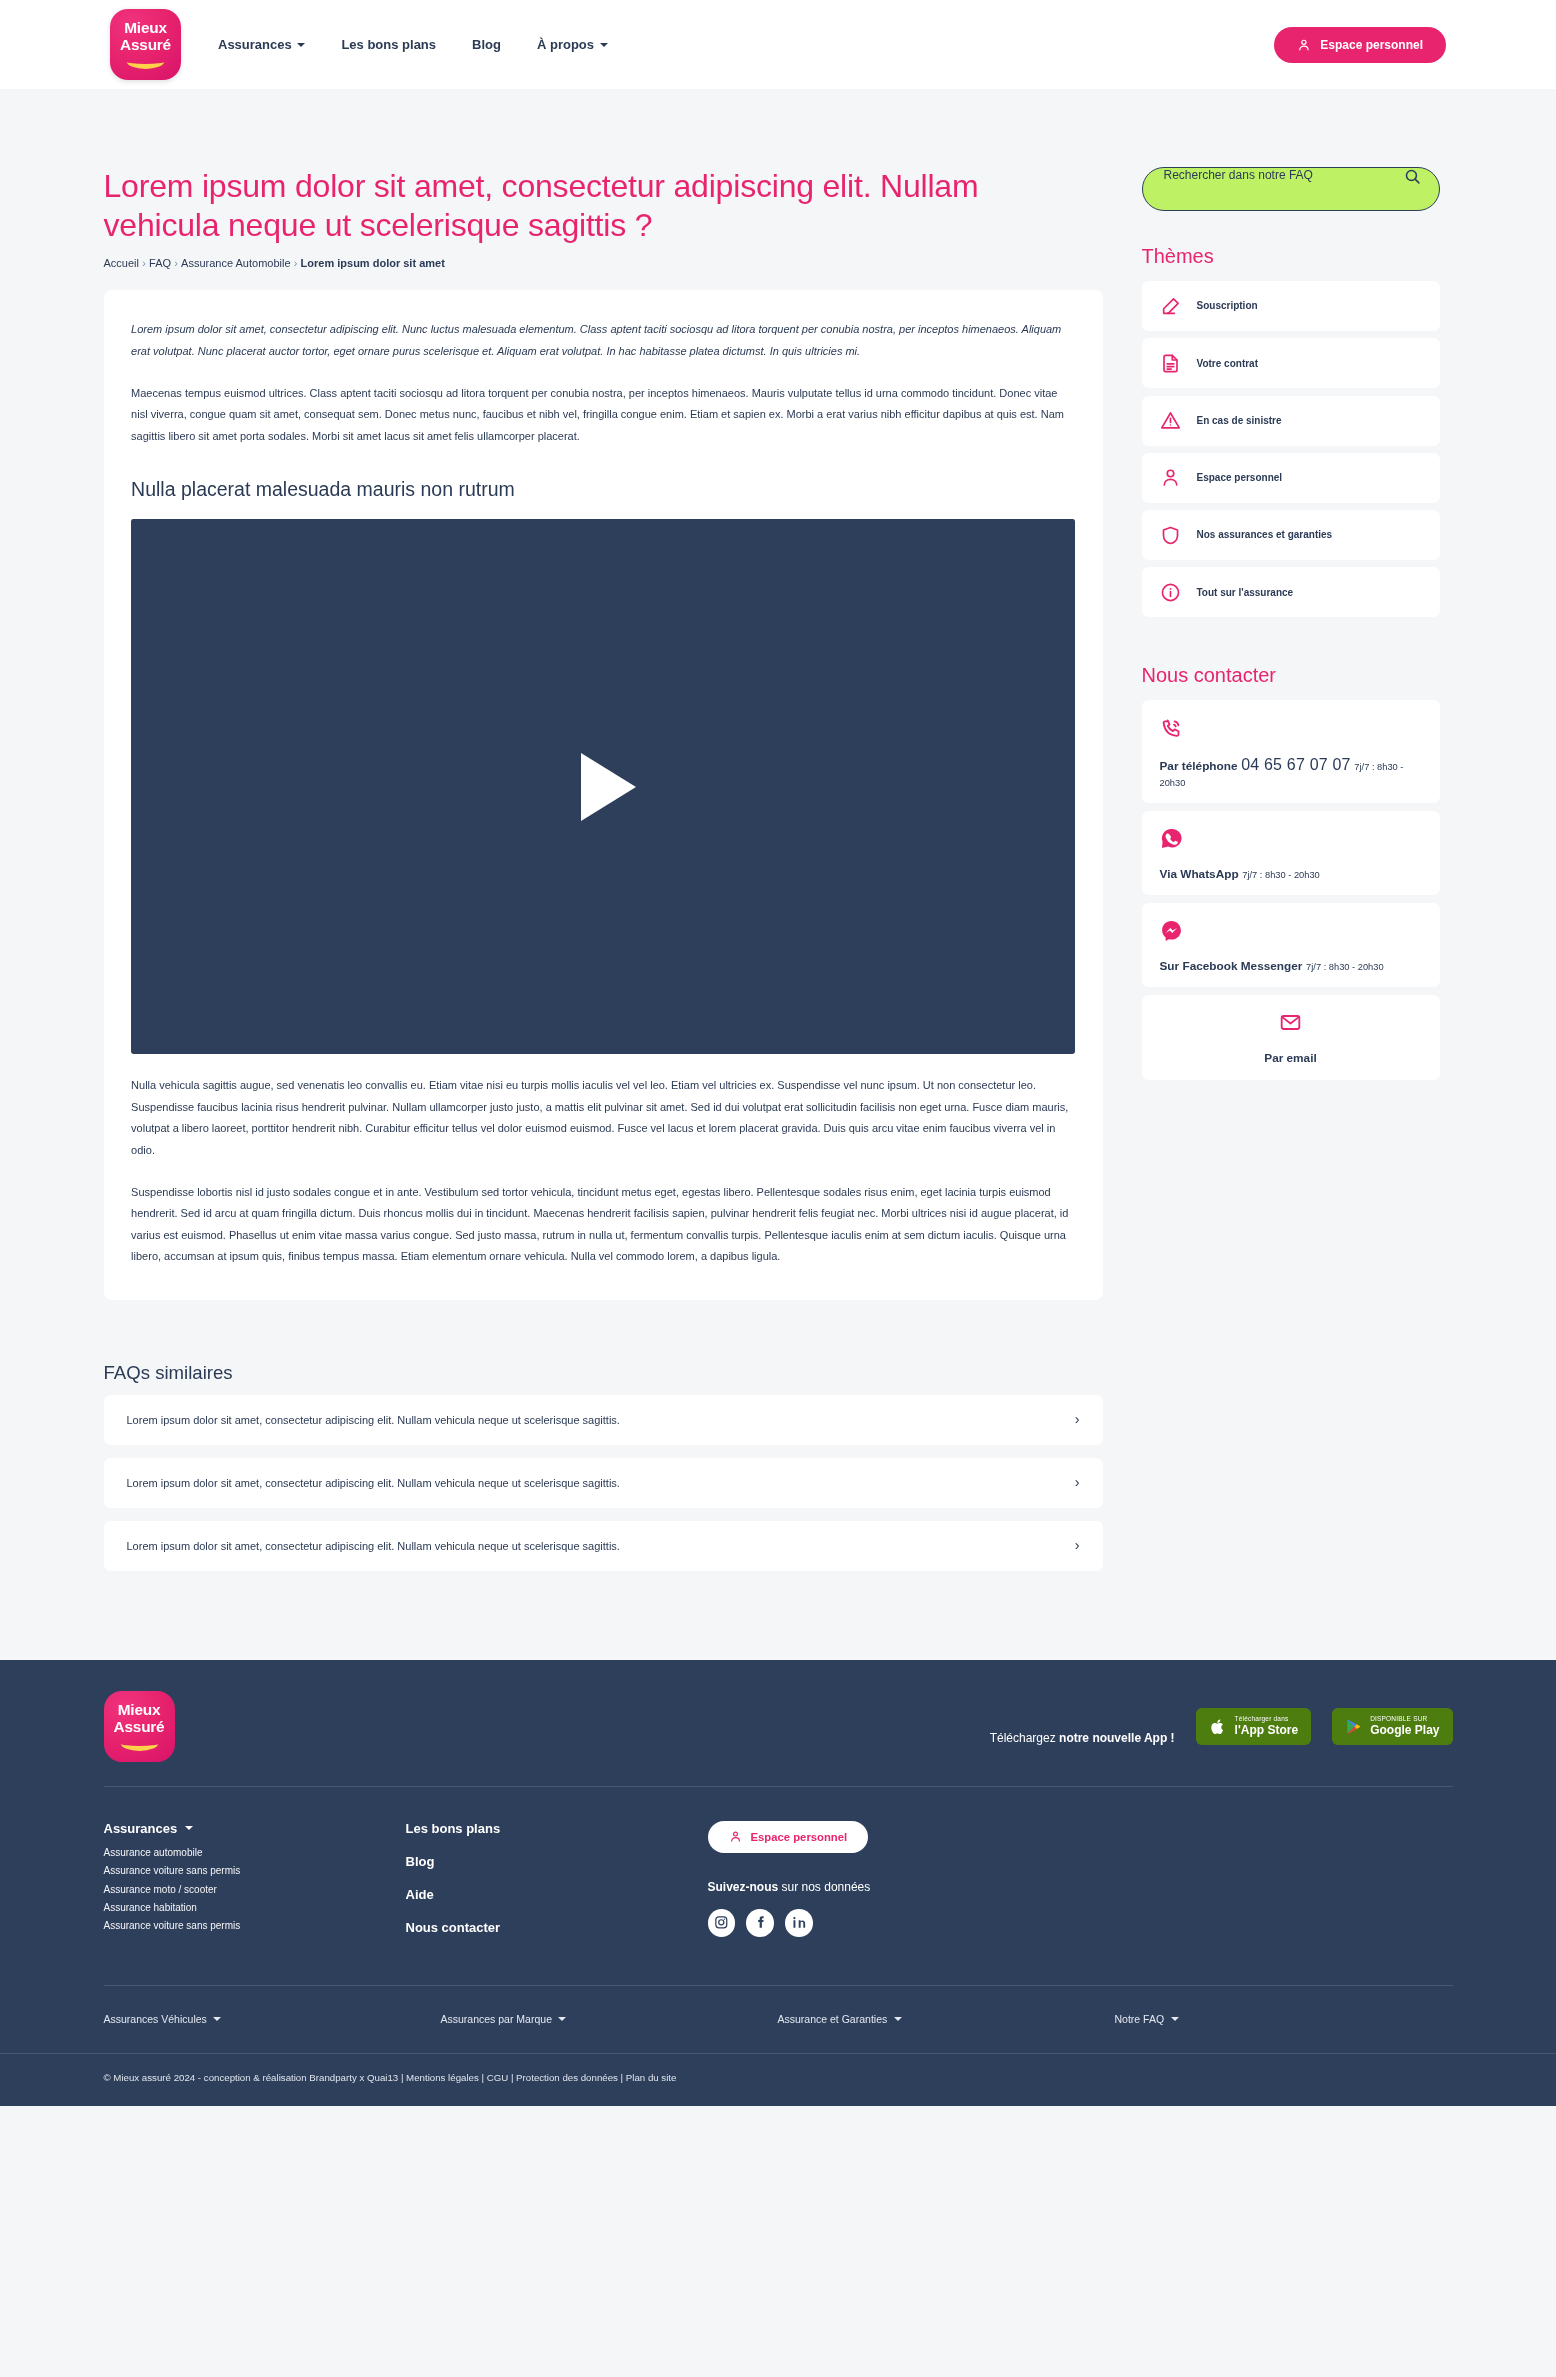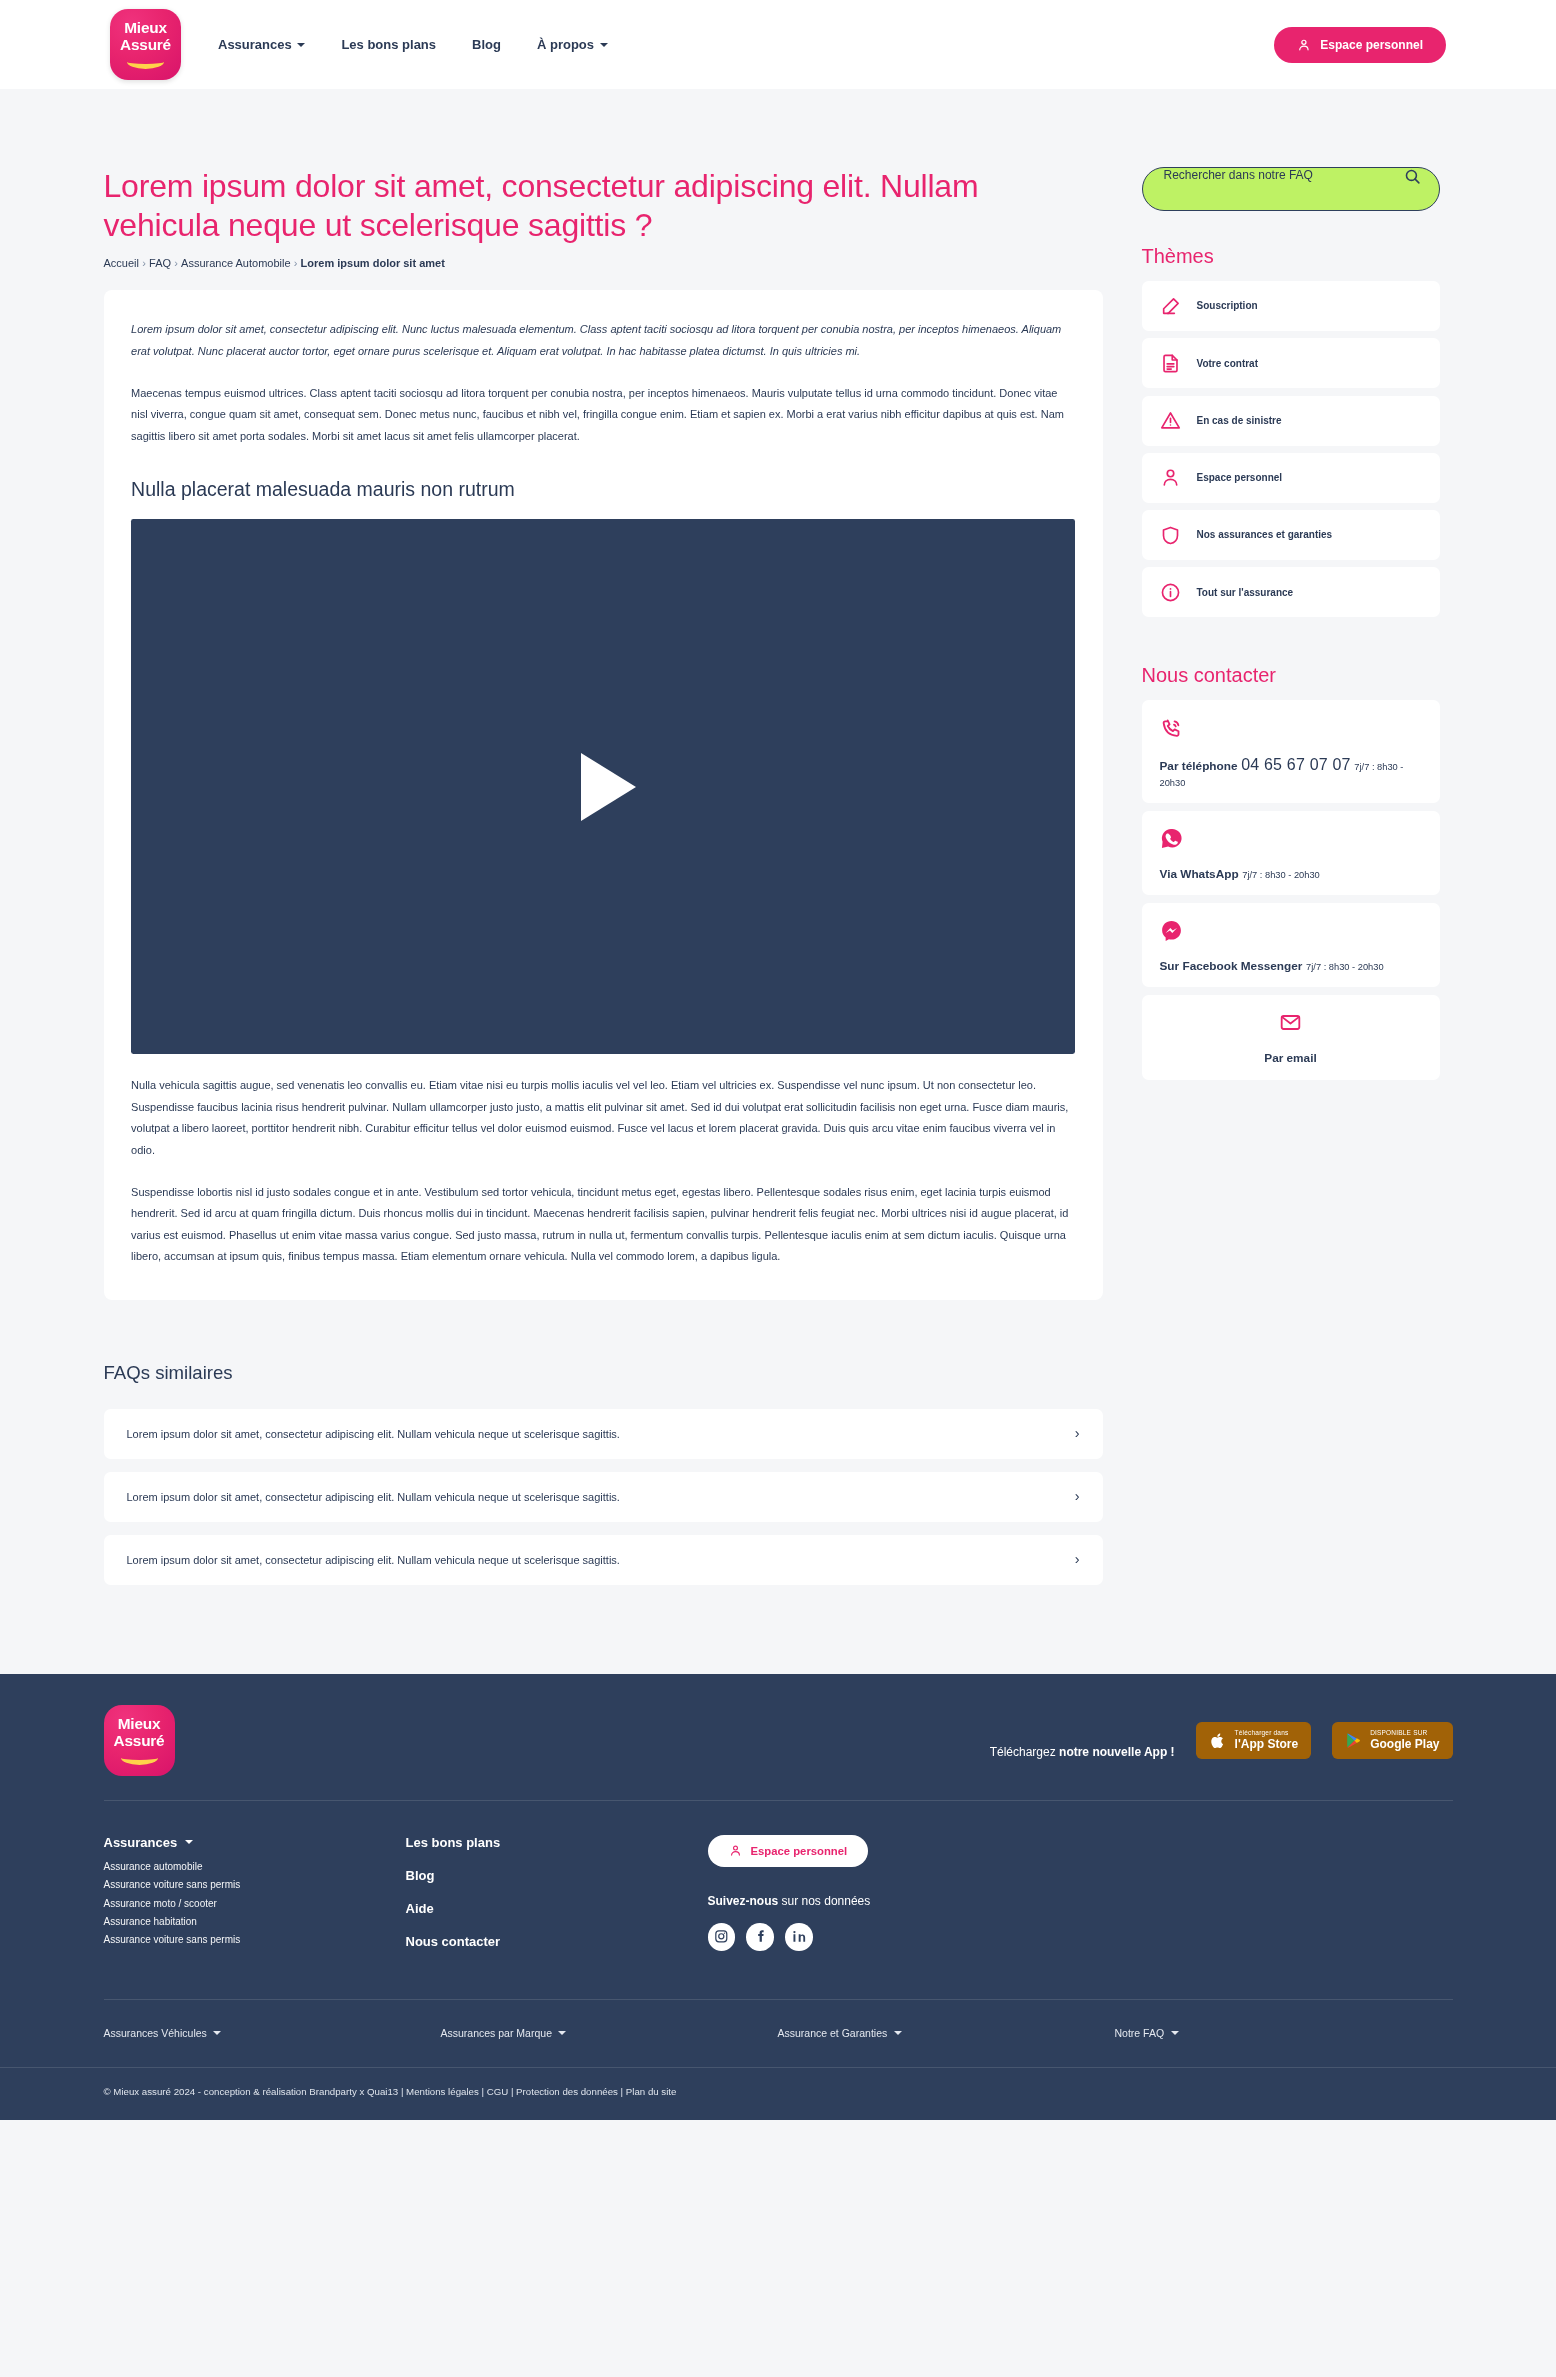--- a/index.html
+++ b/index.html
@@ -205,21 +205,21 @@
   .side-card.contact{ align-items:flex-start; padding-top:14.6px; padding-bottom:14.6px;flex-direction:column; }
   .contact .txt .t1{ font-size:11.8px; font-weight:700; color:var(--navy-text); }
   .contact .txt .t2{ font-size:16px; font-weight:400; color:var(--navy-text); margin-top:3.2px; letter-spacing:0.2px;}
   .contact .txt .t3{ font-size:9.3px; color:var(--navy-text); margin-top:4px; }
   .contact .ic{ margin-top:1.6px; flex:0 0 auto; }
 
   
   .faq-sec{ width:1349px; margin: 62px auto 0 auto; }
   .faq-sec h2{
     font-size: 18.6px; font-weight:400; color: var(--navy-text);
-    margin-bottom: 25px;
+    margin-bottom: 11px;
   }
   .faq-item{
     width: 999px;
     background:#fff;
     border-radius: 6.5px;
     height: 50px;
     display:flex; align-items:center;
     padding: 0 23px 0 23px;
     margin-bottom: 13px;
     cursor:pointer;
@@ -239,21 +239,21 @@
     padding-top: 31px;
     display:flex; align-items:center;
     border-bottom: 0.8px solid rgba(255,255,255,.12);
     padding-bottom: 24px;
   }
   .footer-top .logo{ box-shadow:none; }
   .app-block{ margin-left:auto; display:flex; align-items:flex-end; gap: 21px; }
   .app-txt{ font-size:12px; color:#fff; }
   .app-txt b{ font-weight:800; }
   .store{
-    background:#a16207;
+    background:#4d7c0f;
     border-radius: 5.7px;
     height: 37px; padding: 0 13px;
     display:flex; align-items:center; gap:8px;
     cursor:pointer;
   }
   .store .s-small{ font-size:6.5px; line-height:1.1; letter-spacing:0.2px; color:#fff; display:block; }
   .store .s-big{ font-size:12px; font-weight:700; line-height:1.1; color:#fff; display:block; margin-top:1.6px; }
 
   .footer-cols{
     width:1349px; margin:0 auto;

